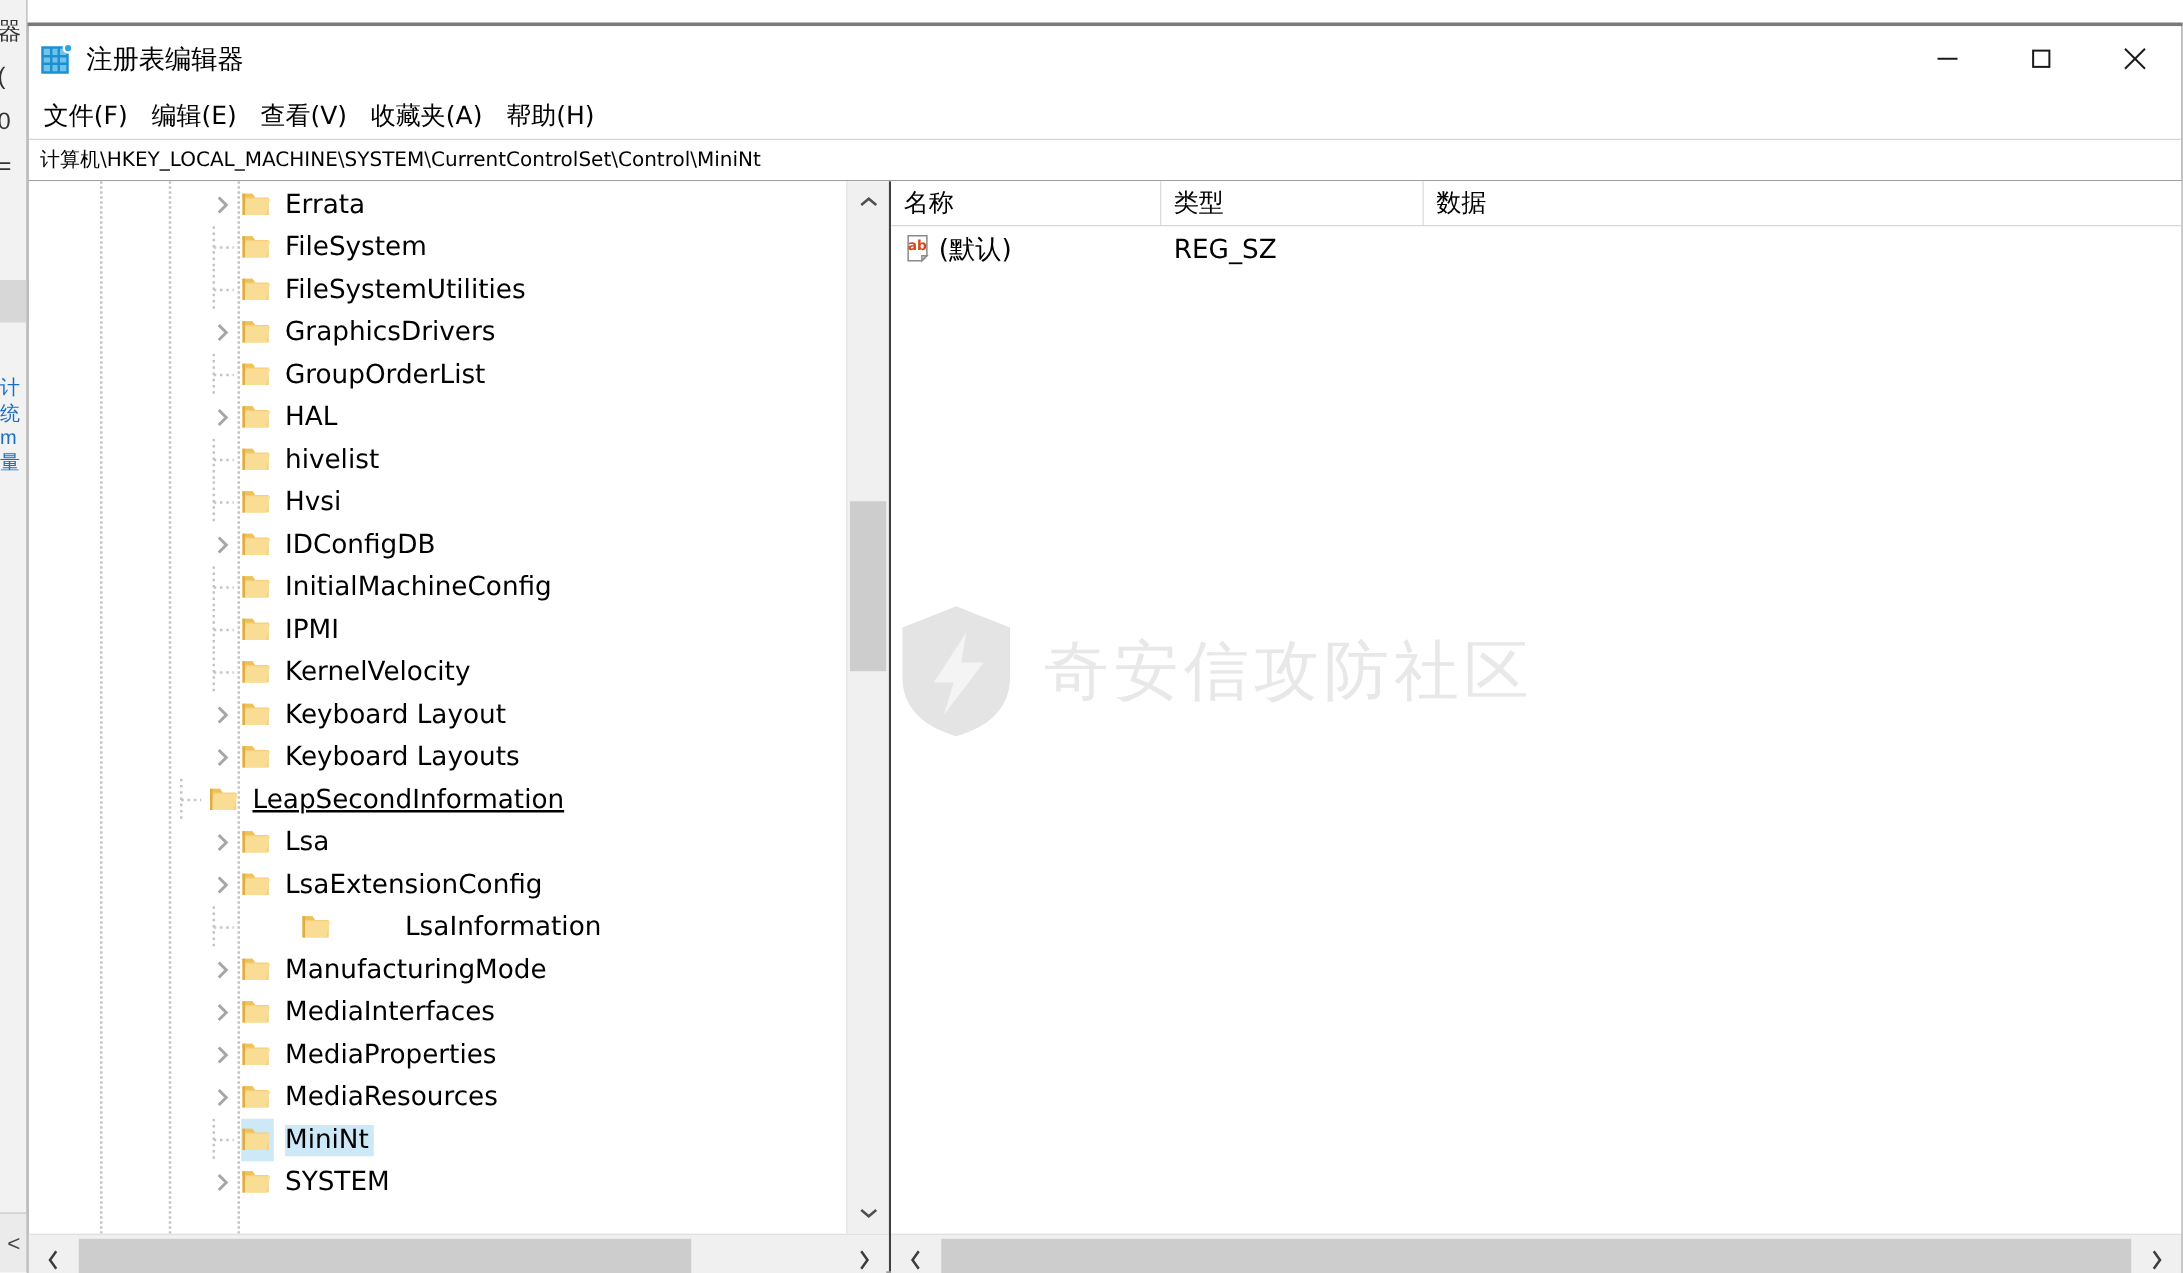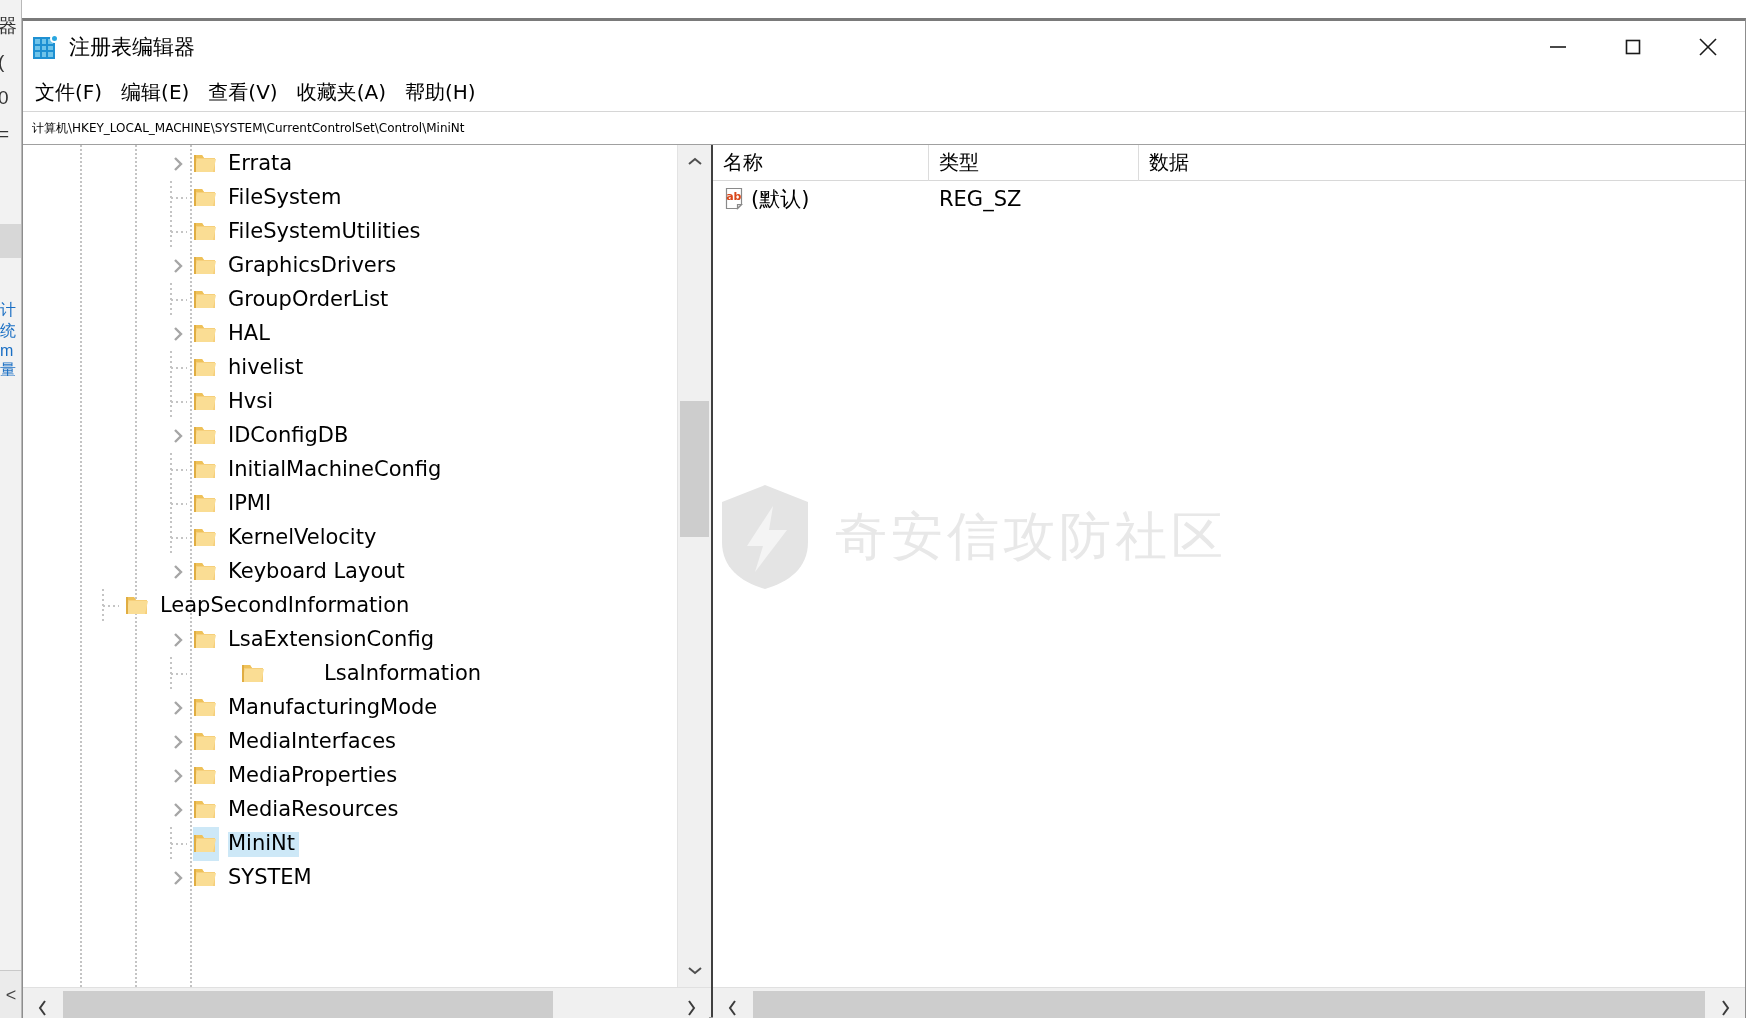--- a/index.html
+++ b/index.html
@@ -137,21 +137,21 @@
   }
 
   
   .addressbar {
     height: 34px; min-height: 34px;
     border-top: 1px solid #d6d6d6;
     border-bottom: 1px solid #a0a0a0;
     display: flex;
     align-items: center;
     padding-left: 9px;
-    font-size: 12px;
+    font-size: 16px;
     color: #000;
     background: #ffffff;
     font-family: "DejaVu Sans", "Liberation Sans", sans-serif;
     white-space: nowrap;
     overflow: hidden;
   }
 
   
   .panes {
     flex: 1;
@@ -636,36 +636,68 @@
                 <span class="folder">
                   <svg width="24" height="22" viewBox="0 0 24 22">
                     <path d="M1 2 h8 l2 3 h11 v14 H1 Z" fill="#f6cf7a"></path>
                     <path d="M1 2 h8 l2 3 H1 Z" fill="#eec159"></path>
                     <path d="M4 6 h19 l-3 13 H1 Z" fill="#fadd94"></path>
                     <path d="M1 2 h2 v17 H1 Z" fill="#e0ad42"></path>
                   </svg>
                 </span>
                 <span class="tlabel">Keyboard Layout</span>
               </div>
-              <div class="tnode" style="padding-left: 72px;">
+              <div class="tnode" style="padding-left: 140px;">
+                <span class="twist">
+                  <svg width="16" height="20" viewBox="0 0 16 20">
+                    <polyline points="5,4 11,10 5,16" fill="none" stroke="#a6a6a6" stroke-width="2.4"></polyline>
+                  </svg>
+                </span>
+                <span class="folder">
+                  <svg width="24" height="22" viewBox="0 0 24 22">
+                    <path d="M1 2 h8 l2 3 h11 v14 H1 Z" fill="#f6cf7a"></path>
+                    <path d="M1 2 h8 l2 3 H1 Z" fill="#eec159"></path>
+                    <path d="M4 6 h19 l-3 13 H1 Z" fill="#fadd94"></path>
+                    <path d="M1 2 h2 v17 H1 Z" fill="#e0ad42"></path>
+                  </svg>
+                </span>
+                <span class="tlabel">Keyboard Layouts</span>
+              </div>
+              <div class="tnode" style="padding-left: 114px; text-decoration: underline;">
                 <span class="twist">
                   <svg width="30" height="34" viewBox="0 0 30 34">
                     <line x1="8" y1="17" x2="24" y2="17" stroke="#c4c4c4" stroke-width="2" stroke-dasharray="2,3"></line>
                     <line x1="8" y1="0" x2="8" y2="34" stroke="#c4c4c4" stroke-width="2" stroke-dasharray="2,3"></line>
                   </svg>
                 </span>
                 <span class="folder">
                   <svg width="24" height="22" viewBox="0 0 24 22">
                     <path d="M1 2 h8 l2 3 h11 v14 H1 Z" fill="#f6cf7a"></path>
                     <path d="M1 2 h8 l2 3 H1 Z" fill="#eec159"></path>
                     <path d="M4 6 h19 l-3 13 H1 Z" fill="#fadd94"></path>
                     <path d="M1 2 h2 v17 H1 Z" fill="#e0ad42"></path>
                   </svg>
                 </span>
                 <span class="tlabel">LeapSecondInformation</span>
+              </div>
+              <div class="tnode" style="padding-left: 140px;">
+                <span class="twist">
+                  <svg width="16" height="20" viewBox="0 0 16 20">
+                    <polyline points="5,4 11,10 5,16" fill="none" stroke="#a6a6a6" stroke-width="2.4"></polyline>
+                  </svg>
+                </span>
+                <span class="folder">
+                  <svg width="24" height="22" viewBox="0 0 24 22">
+                    <path d="M1 2 h8 l2 3 h11 v14 H1 Z" fill="#f6cf7a"></path>
+                    <path d="M1 2 h8 l2 3 H1 Z" fill="#eec159"></path>
+                    <path d="M4 6 h19 l-3 13 H1 Z" fill="#fadd94"></path>
+                    <path d="M1 2 h2 v17 H1 Z" fill="#e0ad42"></path>
+                  </svg>
+                </span>
+                <span class="tlabel">Lsa</span>
               </div>
               <div class="tnode" style="padding-left: 140px;">
                 <span class="twist">
                   <svg width="16" height="20" viewBox="0 0 16 20">
                     <polyline points="5,4 11,10 5,16" fill="none" stroke="#a6a6a6" stroke-width="2.4"></polyline>
                   </svg>
                 </span>
                 <span class="folder">
                   <svg width="24" height="22" viewBox="0 0 24 22">
                     <path d="M1 2 h8 l2 3 h11 v14 H1 Z" fill="#f6cf7a"></path>

